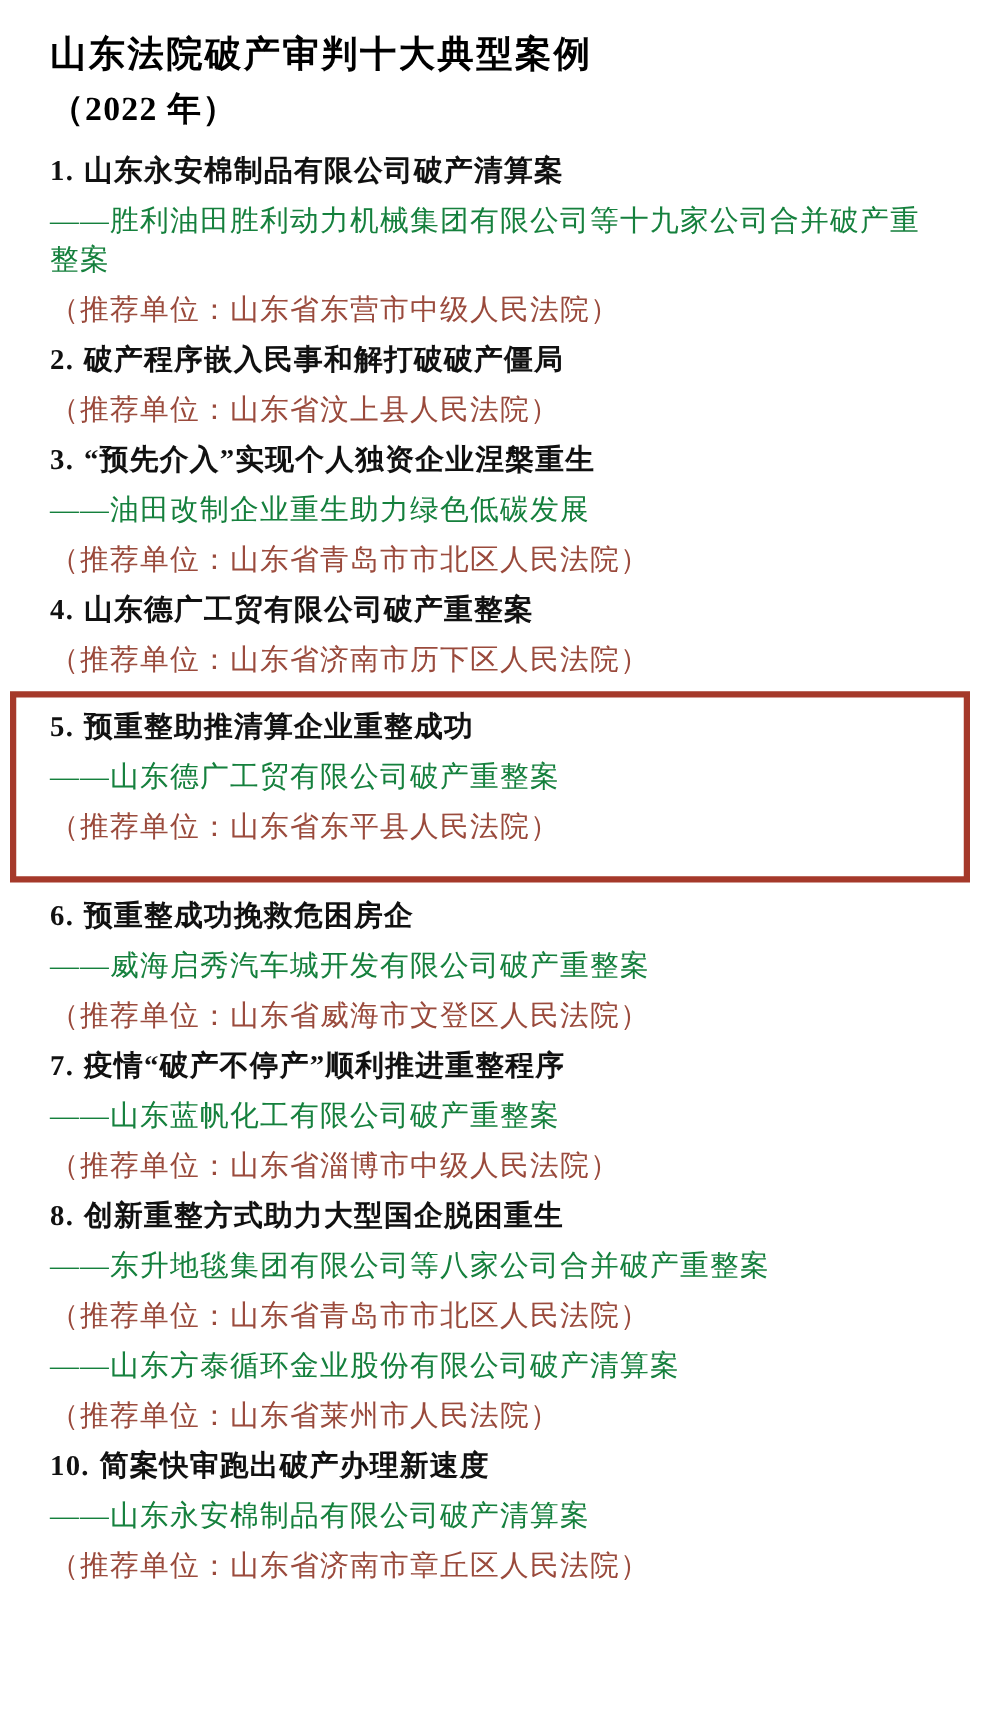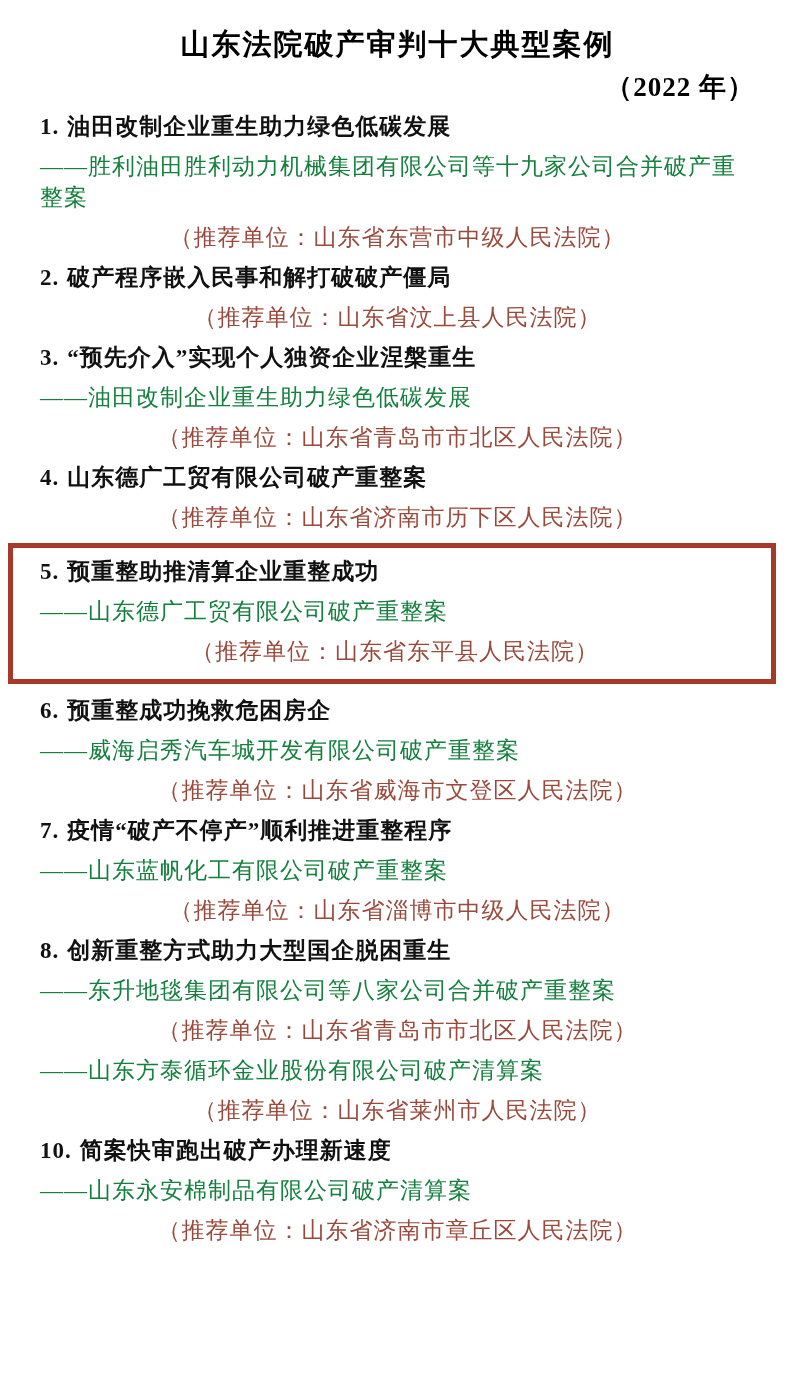--- a/index.html
+++ b/index.html
@@ -17,30 +17,29 @@
     color:var(--body-text);
     overflow:hidden;
   }
   .doc{
     padding:20px 38px 30px 40px;
     box-sizing:border-box;
     width:793px;
   }
   .doc-title{
     margin:4px 0 0;
-    text-align:center;
     font-size:29px;
     font-weight:700;
     line-height:40px;
     letter-spacing:2px;
     color:var(--title-text);
   }
   .doc-subtitle{
-    margin:4px 0 0;
-    text-align:right;
+    margin:4px 0 10px;
+    text-align:left;
     font-size:27px;
     font-weight:700;
     line-height:38px;
     letter-spacing:1px;
     color:var(--title-text);
   }
   .case{margin:0;}
   .case p{
     margin:0;
     padding:5px 0 4px;
@@ -51,40 +50,40 @@
     font-weight:700;
     color:#111111;
     letter-spacing:1px;
   }
   .case-title .num{margin-right:8px;}
   .case-name{
     color:#15803d;
     letter-spacing:1px;
   }
   .case-recommender{
-    text-align:center;
+    text-align:left;
     color:var(--recommend-color);
     letter-spacing:1px;
   }
   .highlight-box{
     border:5px solid var(--highlight-border);
     margin:6px -21px 6px -32px;
-    padding:3px 21px 8px 27px;
+    padding:3px 21px 20px 27px;
   }
 </style>
 </head>
 <body>
 
 <div class="doc">
 
   <h1 class="doc-title">山东法院破产审判十大典型案例</h1>
   <h2 class="doc-subtitle">（2022 年）</h2>
 
   <section class="case">
-    <p class="case-title"><span class="num">1.</span><span>油田改制企业重生助力绿色低碳发展</span></p>
+    <p class="case-title"><span class="num">1.</span><span>山东永安棉制品有限公司破产清算案</span></p>
     <p class="case-name">——胜利油田胜利动力机械集团有限公司等十九家公司合并破产重整案</p>
     <p class="case-recommender">（推荐单位：山东省东营市中级人民法院）</p>
   </section>
 
   <section class="case">
     <p class="case-title"><span class="num">2.</span><span>破产程序嵌入民事和解打破破产僵局</span></p>
     <p class="case-recommender">（推荐单位：山东省汶上县人民法院）</p>
   </section>
 
   <section class="case">

